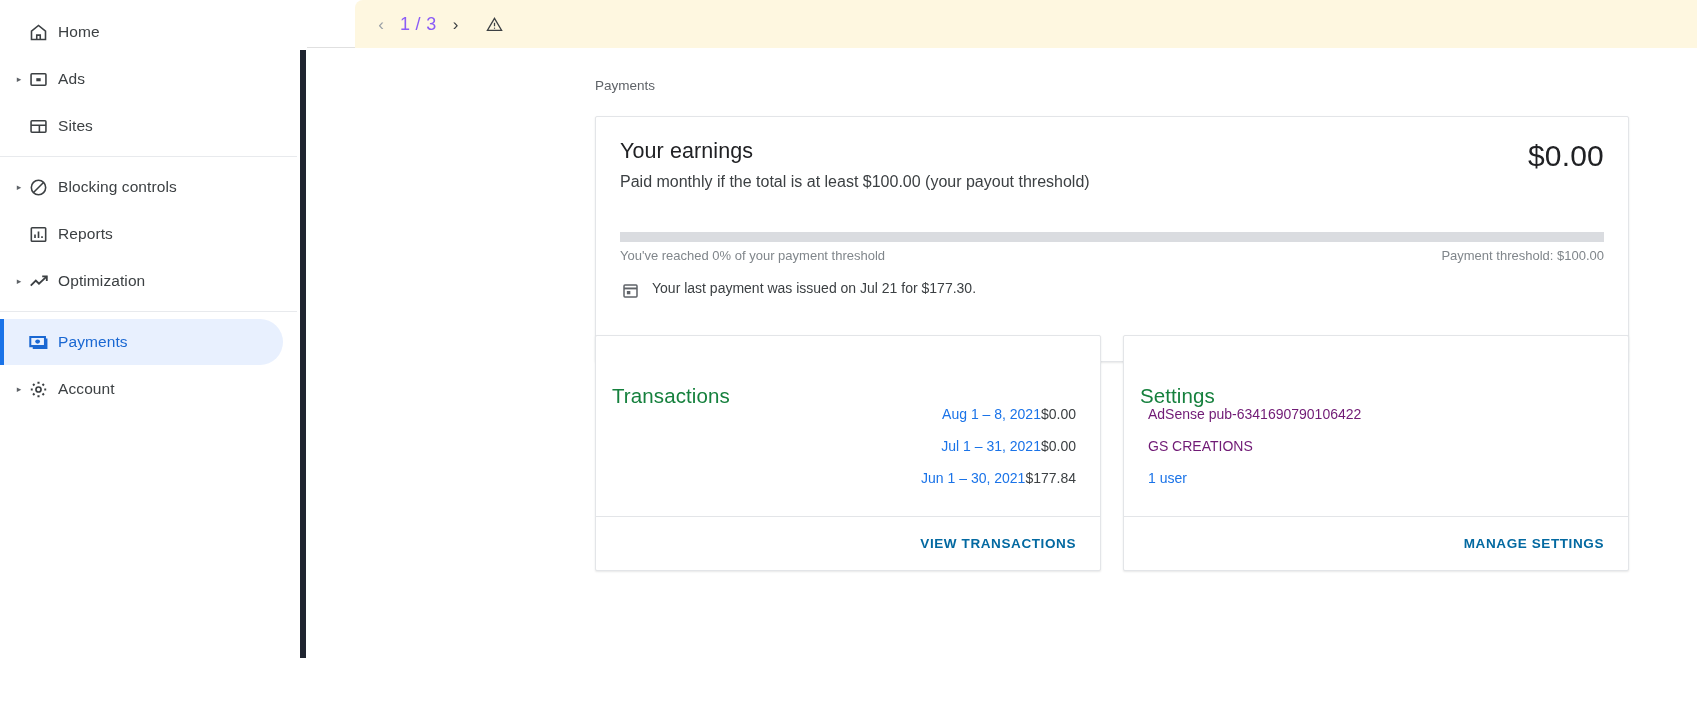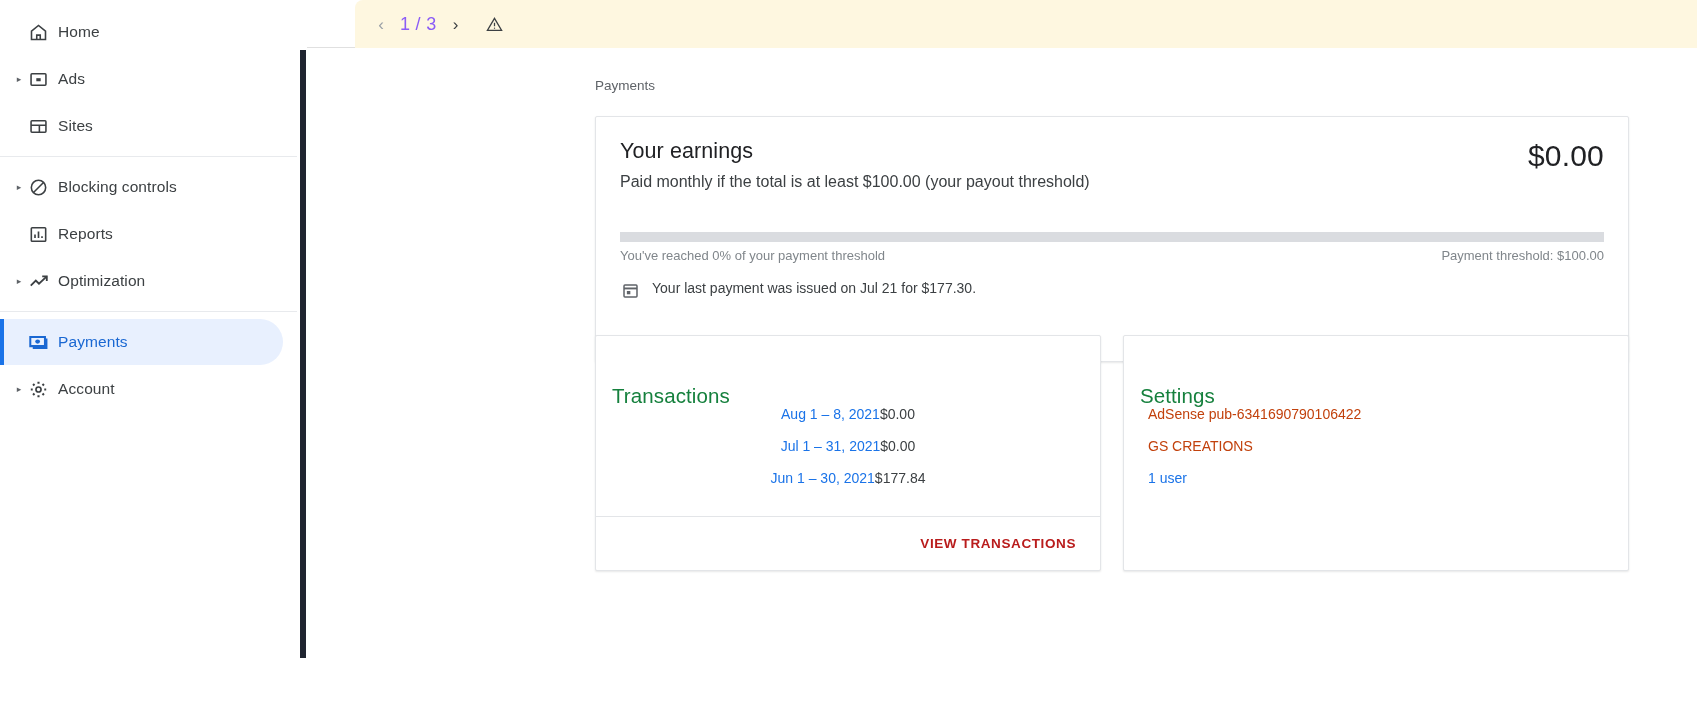--- a/index.html
+++ b/index.html
@@ -207,51 +207,51 @@
     width: 506px; height: 236px;
   }
   .card-title {
     position: absolute; left: 16px; top: 20px;
     font-size: 20.5px; color: #15803d; font-weight: 400;
     letter-spacing: .1px;
     margin-top: 28px;
   }
   .card-body { position: absolute; left: 0; right: 0; top: 62px; }
   .txn-row {
-    display: flex; justify-content: center;
+    display: flex; justify-content: flex-end;
     padding: 0 24px;
     height: 32px;
     align-items: center;
   }
   .txn-date {
     font-size: 14px; color: #1a73e8; cursor: pointer;
   }
   .txn-amount { font-size: 14px; color: #3c4043; }
 
   .settings-line {
     padding: 0 24px;
     height: 32px;
     display: flex; align-items: center;
-    font-size: 14px; color: #c2410c;
+    font-size: 14px; color: #701a75;
   }
   .settings-line.link { color: #1a73e8; cursor: pointer; }
 
   .card-footer {
     position: absolute;
     left: 0; right: 0; bottom: 0;
     height: 54px;
     border-top: 1px solid #e3e5e8;
     display: flex; align-items: center; justify-content: flex-end;
     padding-right: 24px;
   }
   .card-action {
     font-size: 13.5px;
     font-weight: 600;
     letter-spacing: .6px;
-    color: #b91c1c;
+    color: #0369a1;
     cursor: pointer;
   }
 </style>
 </head>
 <body>
 
 <div id="app">
 
   <nav id="sidebar">
 
@@ -421,17 +421,20 @@
         </div>
       </section>
 
       <section class="card" id="settings-card">
         <div class="card-title">Settings</div>
         <div class="card-body">
           <div class="settings-line">AdSense pub-6341690790106422</div>
           <div class="settings-line">GS CREATIONS</div>
           <div class="settings-line link">1 user</div>
         </div>
+        <div class="card-footer">
+          <span class="card-action">MANAGE SETTINGS</span>
+        </div>
       </section>
 
     </div>
   </div>
 </div>
 
 </body></html>

